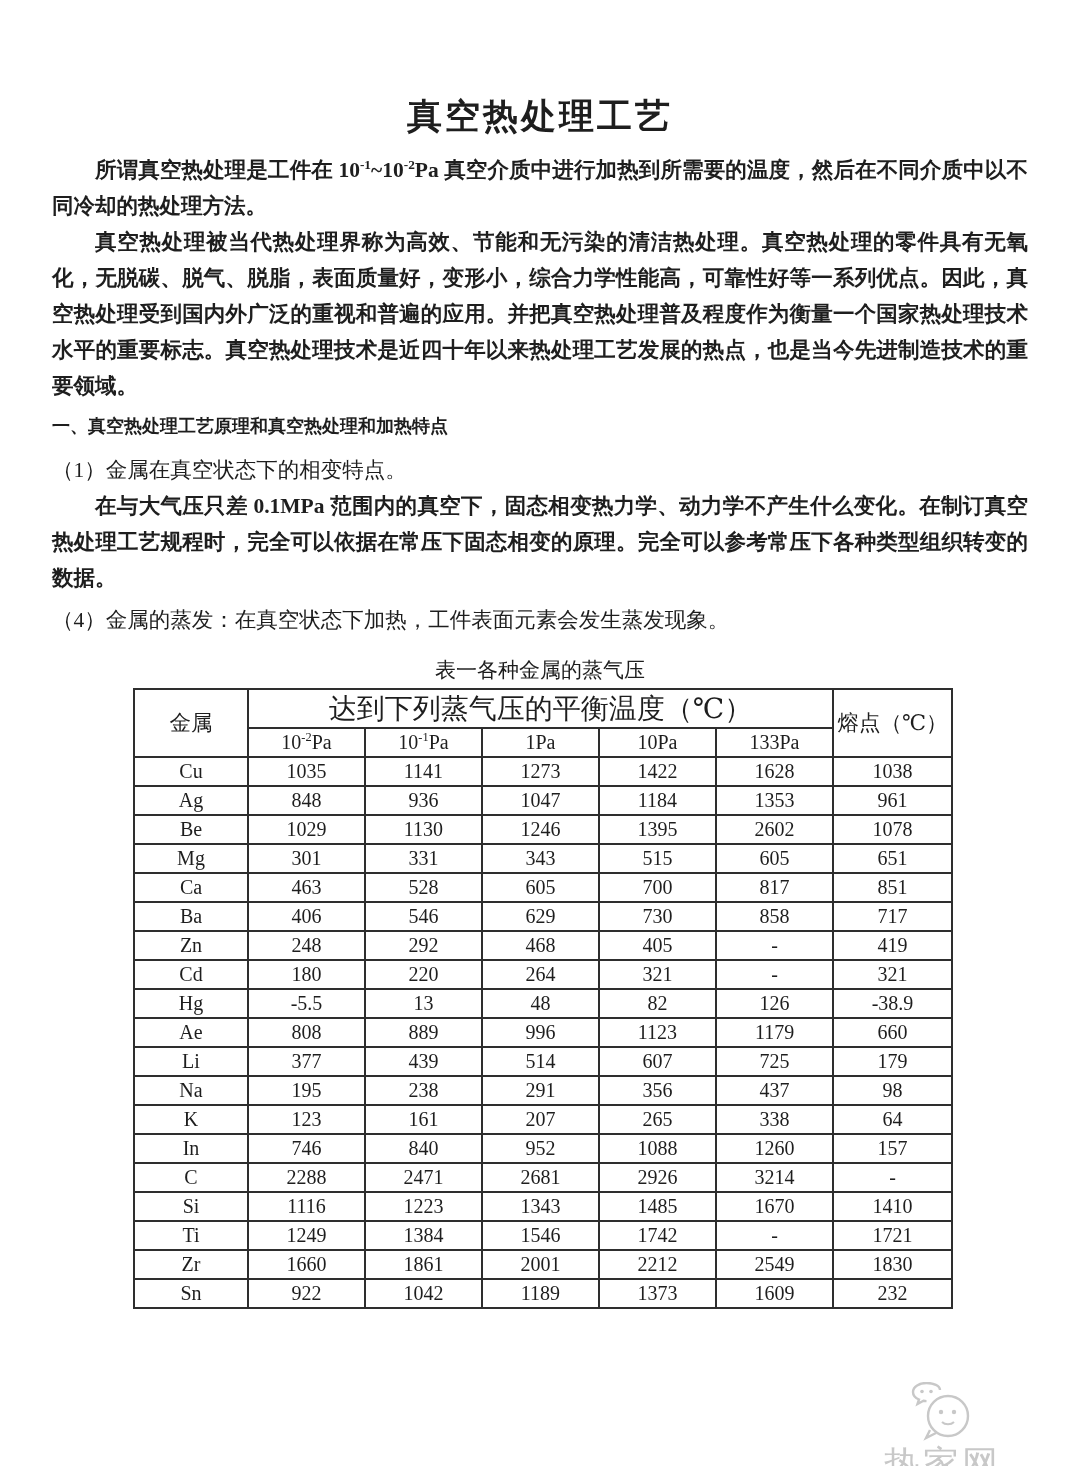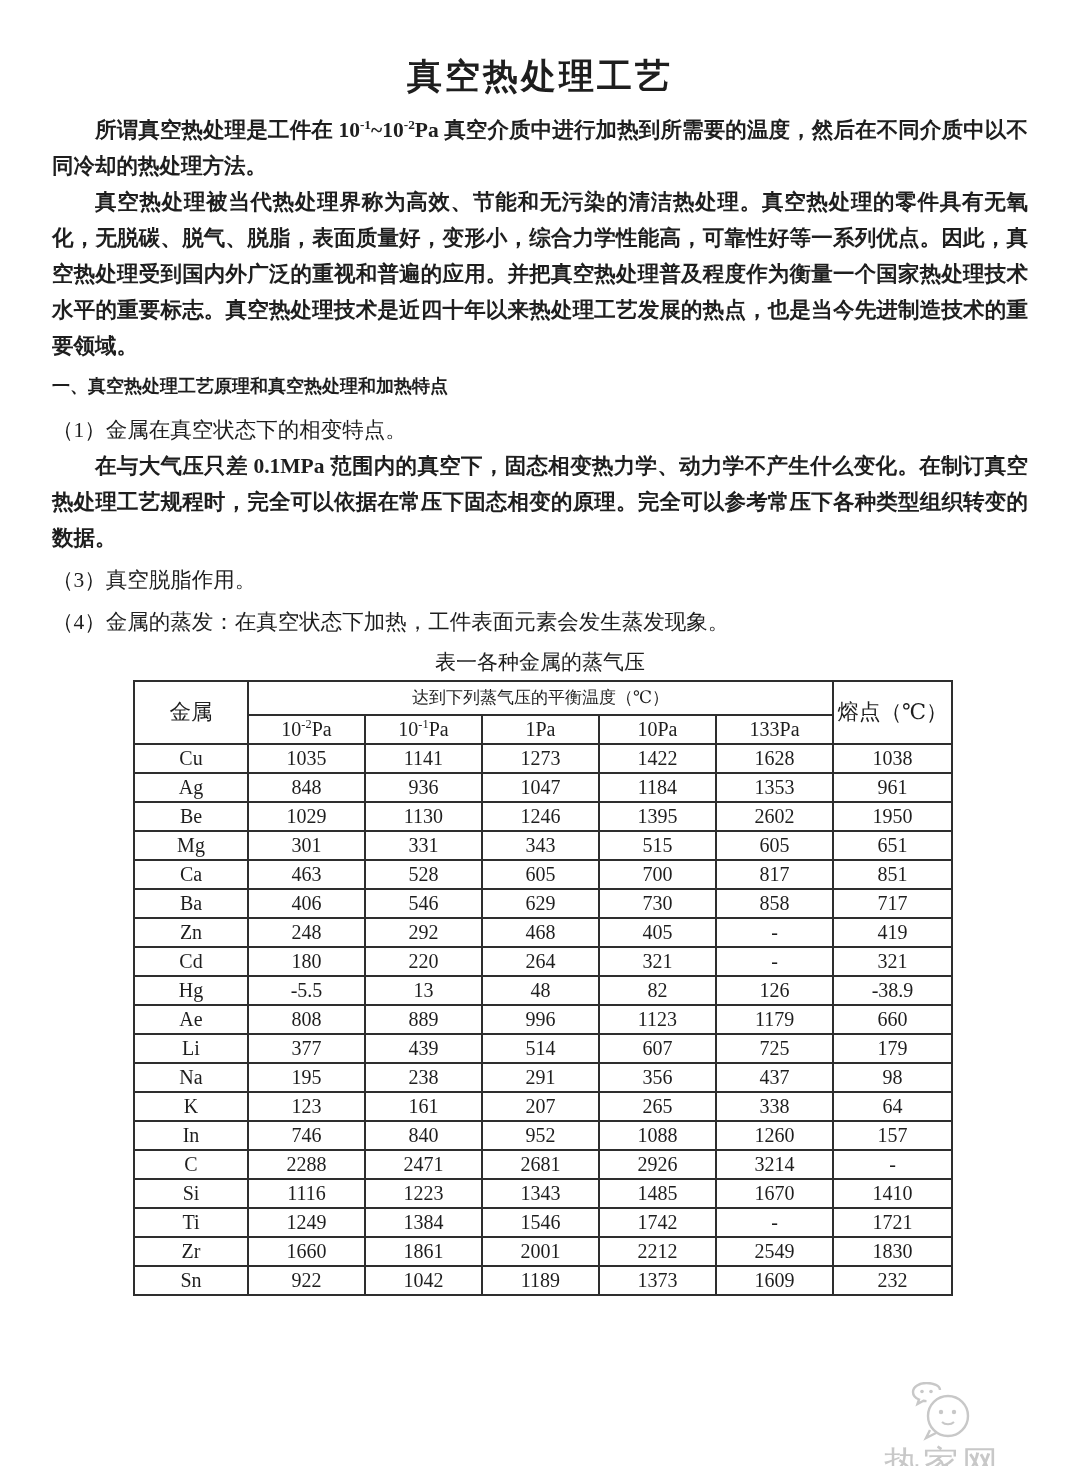--- a/index.html
+++ b/index.html
@@ -4,21 +4,21 @@
 <style>
   * { margin:0; padding:0; box-sizing:border-box; }
   html, body { background:#ffffff; }
   body {
     width:1080px; height:1466px;
     position:relative; overflow:hidden;
     font-family:"Liberation Serif","DejaVu Serif",serif;
     color:#1e1e1e;
   }
   .doc-title {
-    padding-top:54px;
+    padding-top:94px;
     text-align:center;
     font-size:35px;
     font-weight:700;
     letter-spacing:3px;
     line-height:46px;
   }
   .content {
     margin:0 52px;
     font-size:21.5px;
     line-height:36px;
@@ -32,42 +32,42 @@
     font-size:18px;
     font-weight:700;
     line-height:40px;
     text-align:left;
   }
   .list-item { margin-top:6px; text-align:left; }
   .table-caption {
     text-align:center;
     font-size:21px;
     line-height:28px;
-    margin-top:8px;
+    margin-top:18px;
   }
   table.vapor {
     border-collapse:collapse;
     table-layout:fixed;
     width:818px;
     margin:4px 0 0 81px; 
     padding-left:17px;
   }
   table.vapor th, table.vapor td {
     border:2px solid #2e2e2e;
     text-align:center;
     vertical-align:middle;
     font-size:20px;
     font-weight:400;
     line-height:1.25;
     padding:1px 0;
     height:27px;
     overflow:hidden;
     white-space:nowrap;
   }
-  table.vapor th.group-header { font-size:17px; height:34px; }
+  table.vapor th.group-header { font-size:28px; height:34px; }
   table.vapor th.metal-header, table.vapor th.melting-header { font-size:21.5px; }
   .watermark {
     position:absolute;
     left:884px; top:1382px;
     display:flex;
     align-items:center;
     gap:2px;
     color:#c8c8c8;
     z-index:5;
     flex-direction:column;
@@ -91,21 +91,20 @@
 
   <p class="para-indent">真空热处理被当代热处理界称为高效、节能和无污染的清洁热处理。真空热处理的零件具有无氧化，无脱碳、脱气、脱脂，表面质量好，变形小，综合力学性能高，可靠性好等一系列优点。因此，真空热处理受到国内外广泛的重视和普遍的应用。并把真空热处理普及程度作为衡量一个国家热处理技术水平的重要标志。真空热处理技术是近四十年以来热处理工艺发展的热点，也是当今先进制造技术的重要领域。</p>
 
   <h2 class="section-heading">一、真空热处理工艺原理和真空热处理和加热特点</h2>
 
   <p class="list-item">（1）金属在真空状态下的相变特点。</p>
 
   <p class="para-indent">在与大气压只差 0.1MPa 范围内的真空下，固态相变热力学、动力学不产生什么变化。在制订真空热处理工艺规程时，完全可以依据在常压下固态相变的原理。完全可以参考常压下各种类型组织转变的数据。</p>
 
 
-  <p class="list-item">（3）真空脱脂作用。</p>
 
   <p class="list-item">（4）金属的蒸发：在真空状态下加热，工件表面元素会发生蒸发现象。</p>
 
   <p class="table-caption">表一各种金属的蒸气压</p>
 
   <table class="vapor">
     <colgroup>
       <col style="width:114px">
       <col style="width:117px">
       <col style="width:117px">
@@ -147,21 +146,21 @@
           <td>1353</td>
           <td>961</td>
         </tr>
         <tr>
           <td>Be</td>
           <td>1029</td>
           <td>1130</td>
           <td>1246</td>
           <td>1395</td>
           <td>2602</td>
-          <td>1950</td>
+          <td>1078</td>
         </tr>
         <tr>
           <td>Mg</td>
           <td>301</td>
           <td>331</td>
           <td>343</td>
           <td>515</td>
           <td>605</td>
           <td>651</td>
         </tr>

